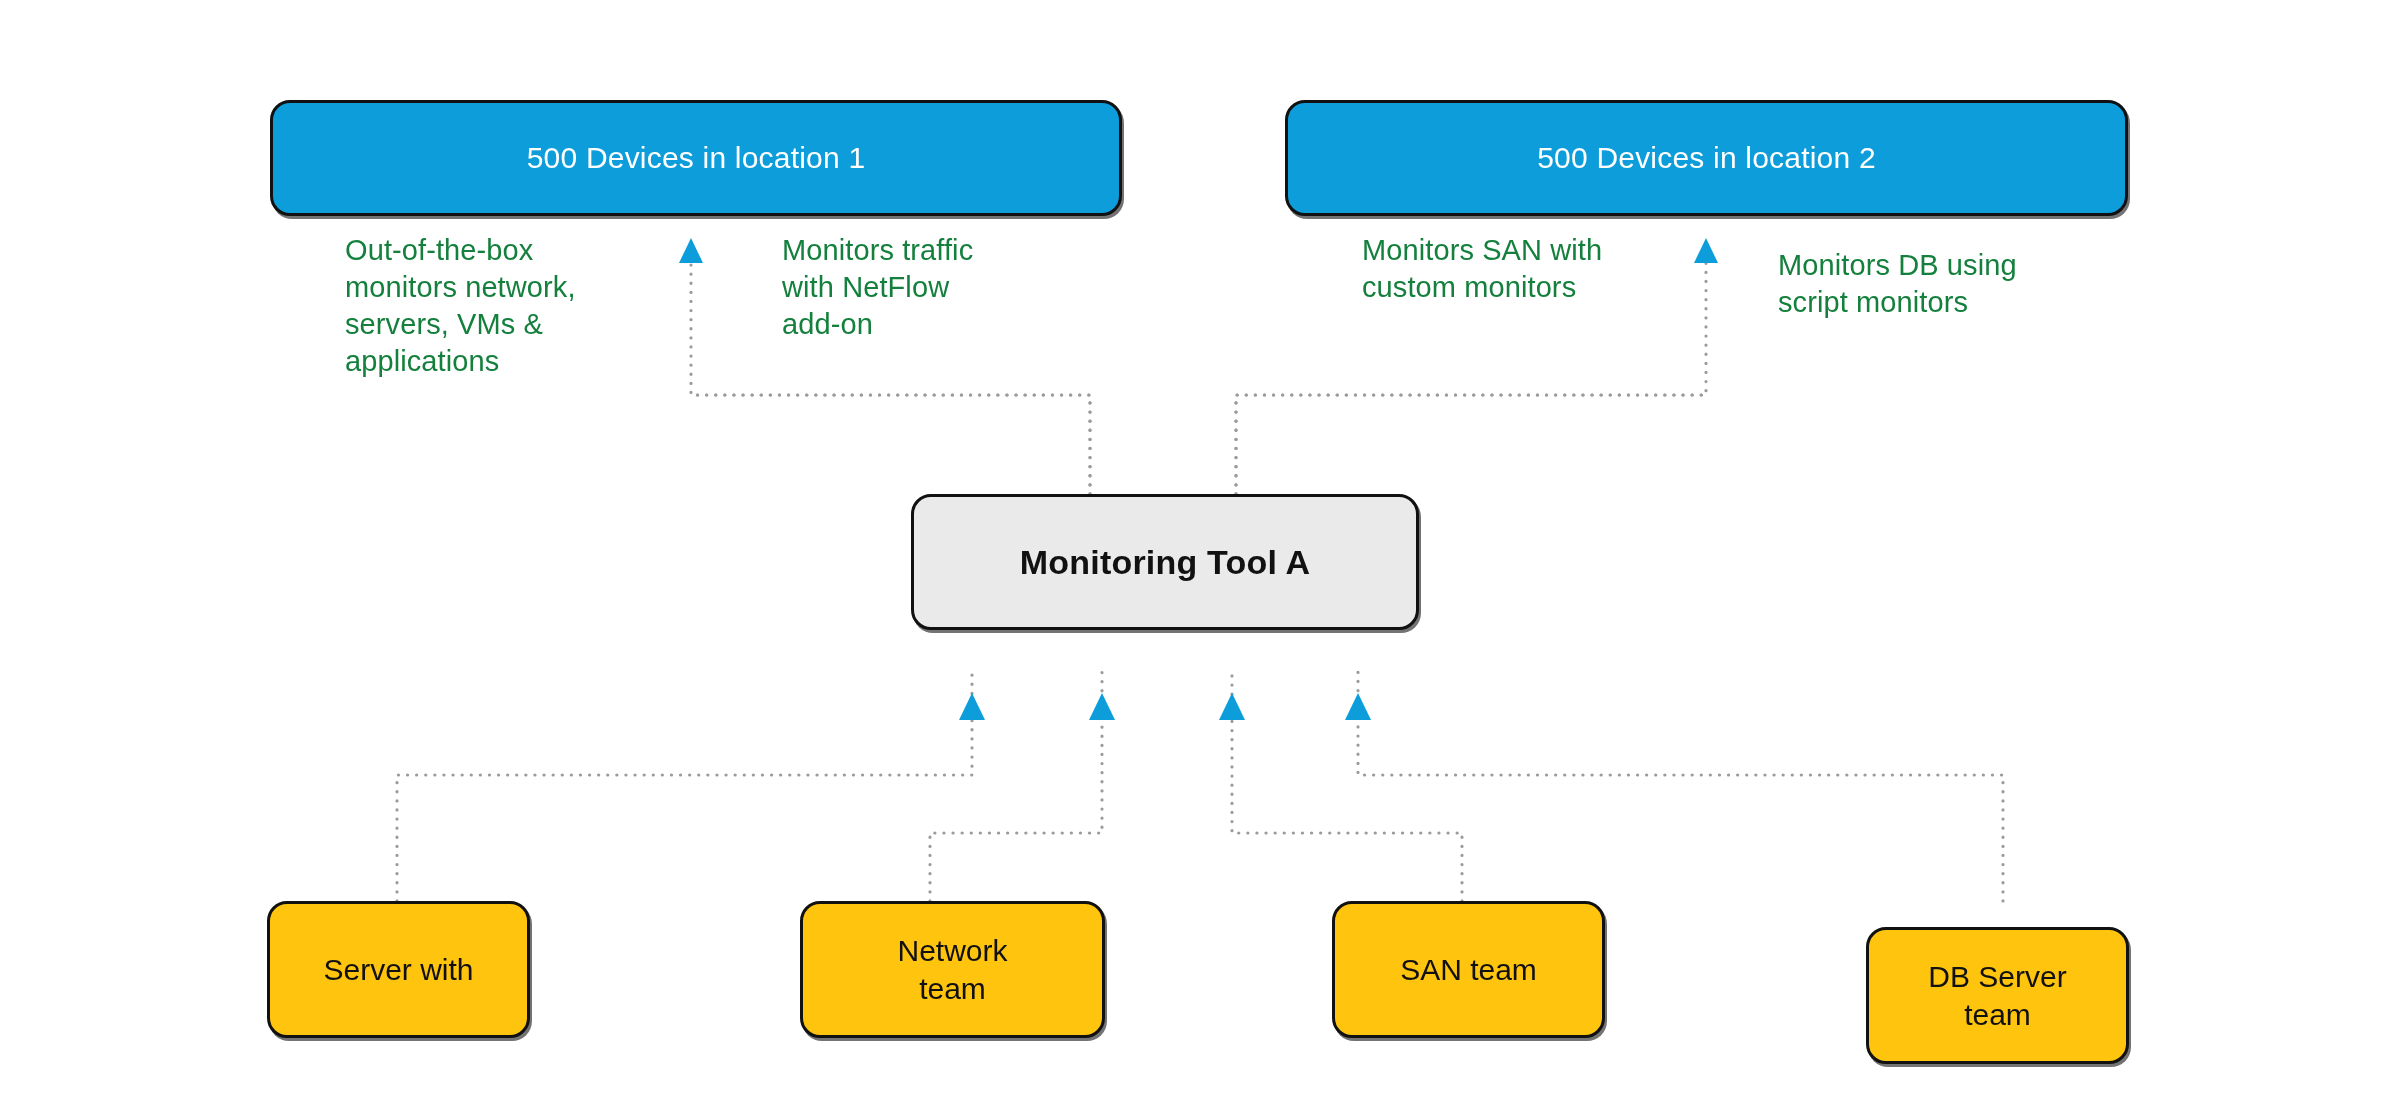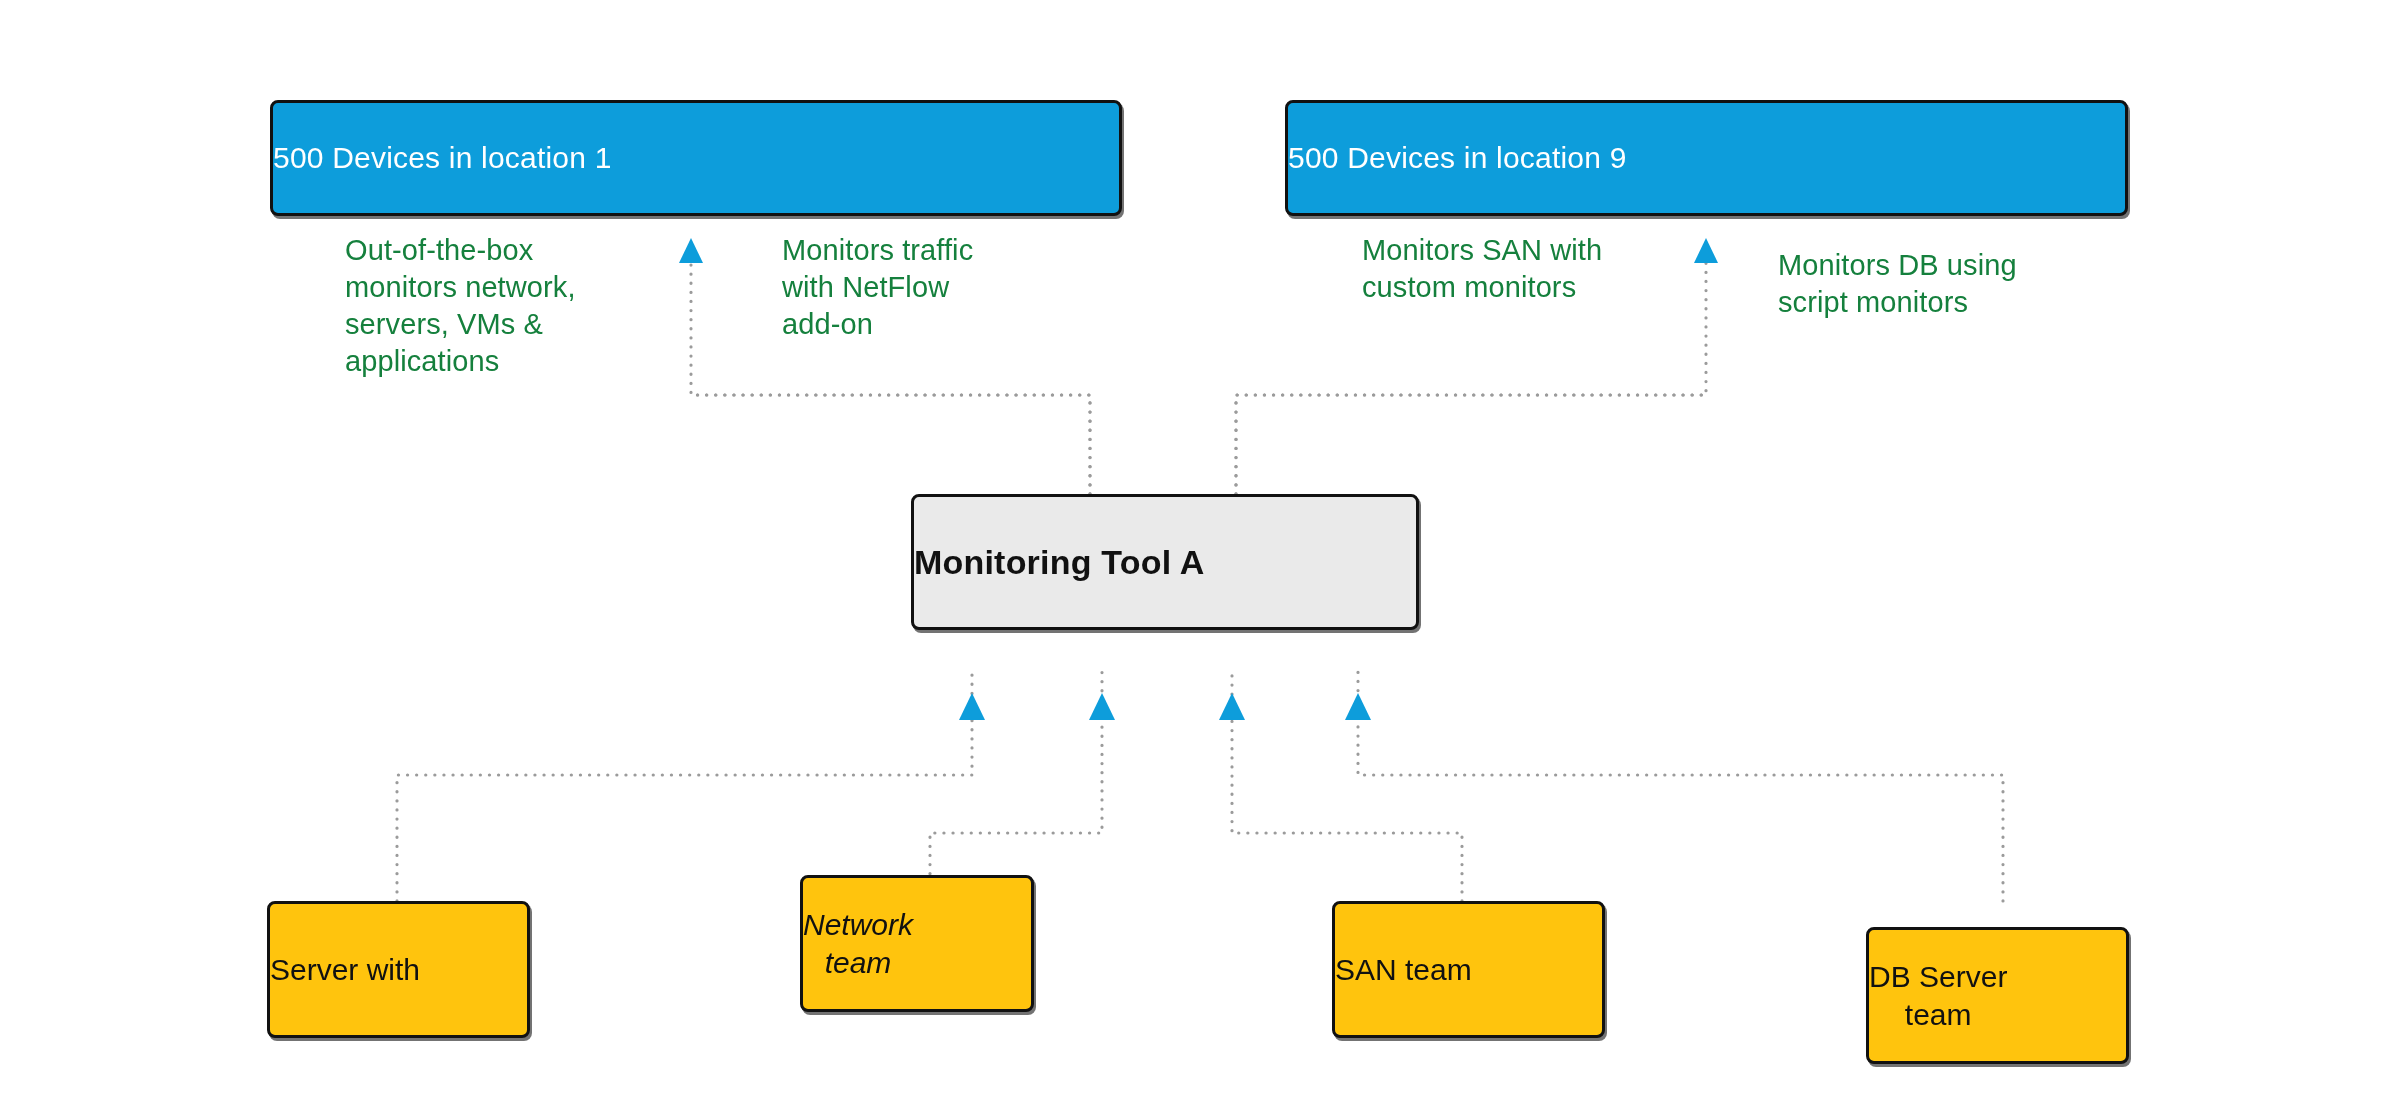--- a/index.html
+++ b/index.html
@@ -1,33 +1,33 @@
 <!DOCTYPE html>
 <html><head>
 <meta charset="utf-8">
 <style>
   html,body{margin:0;padding:0;background:#ffffff;}
   body{width:2401px;height:1110px;font-family:"Liberation Sans",sans-serif;overflow:hidden;}
   #stage{position:relative;width:2401px;height:1110px;background:#ffffff;}
   svg#wires{position:absolute;left:0;top:0;width:2401px;height:1110px;pointer-events:none;}
 
-  .node{position:absolute;box-sizing:border-box;display:flex;align-items:center;justify-content:flex-start;
-        text-align:center;border:3px solid #111111;border-radius:8px;
+  .node{position:absolute;box-sizing:border-box;display:flex;align-items:center;justify-content:center;
+        text-align:center;border:3px solid #111111;border-radius:20px;
         box-shadow:2px 3px 0 rgba(0,0,0,0.55);}
   .node-blue{background:#0d9ddb;color:#ffffff;font-size:30px;font-weight:400;letter-spacing:.2px;}
   .node-tool{background:#eaeaea;color:#111111;font-size:34px;font-weight:700;letter-spacing:.2px;}
   .node-yellow{background:#ffc40d;color:#111111;font-size:30px;font-weight:400;line-height:1.24;}
 
   .note{position:absolute;color:#15803d;font-size:29px;line-height:1.28;letter-spacing:.1px;white-space:pre-line;}
 
   #blue-1{left:270px;top:100px;width:852px;height:116px;}
   #blue-2{left:1285px;top:100px;width:843px;height:116px;}
   #tool{left:911px;top:494px;width:508px;height:136px;}
   #y-1{left:267px;top:901px;width:263px;height:137px;}
-  #y-2{left:800px;top:875px;width:234px;height:137px;font-style:italic;}
+  #y-2{left:800px;top:901px;width:305px;height:137px;}
   #y-3{left:1332px;top:901px;width:273px;height:137px;}
   #y-4{left:1866px;top:901px;width:263px;height:137px;margin-top:26px;}
 
   #note-1{left:345px;top:232px;width:300px;}
   #note-2{left:782px;top:232px;width:260px;}
   #note-3{left:1362px;top:232px;width:300px;}
   #note-4{left:1778px;top:215px;width:300px;margin-top:32px;}
 </style>
 </head>
 <body>
@@ -79,21 +79,21 @@
       <path class="dot" d="M 2003 901 L 2003 775 L 1358 775 L 1358 668"></path>
       <polygon class="arw" points="1358,693 1371,720 1345,720"></polygon>
     </g>
   </svg>
 
   <div class="node node-blue" id="blue-1">
     <span>500 Devices in location 1</span>
   </div>
 
   <div class="node node-blue" id="blue-2">
-    <span>500 Devices in location 9</span>
+    <span>500 Devices in location 2</span>
   </div>
 
   <div class="note" id="note-1">Out-of-the-box
 monitors network,
 servers, VMs &amp;
 applications</div>
   <div class="note" id="note-2">Monitors traffic
 with NetFlow
 add-on</div>
   <div class="note" id="note-3">Monitors SAN with

